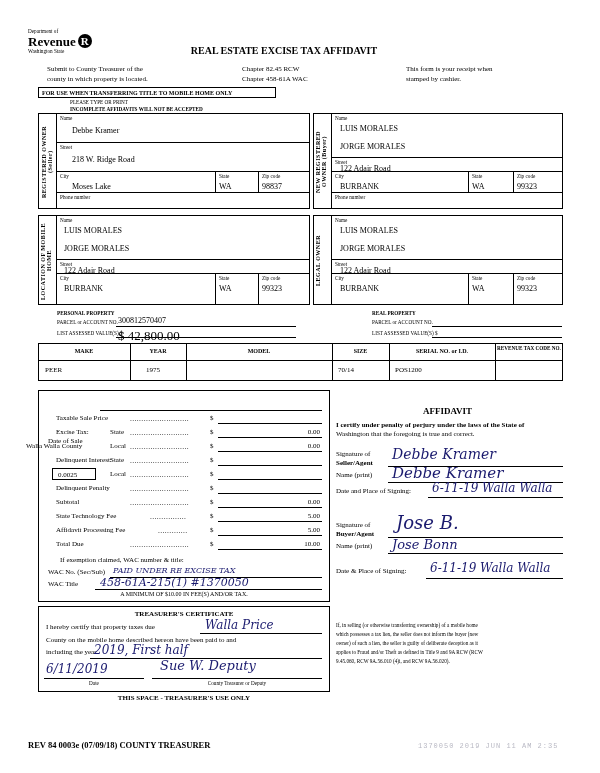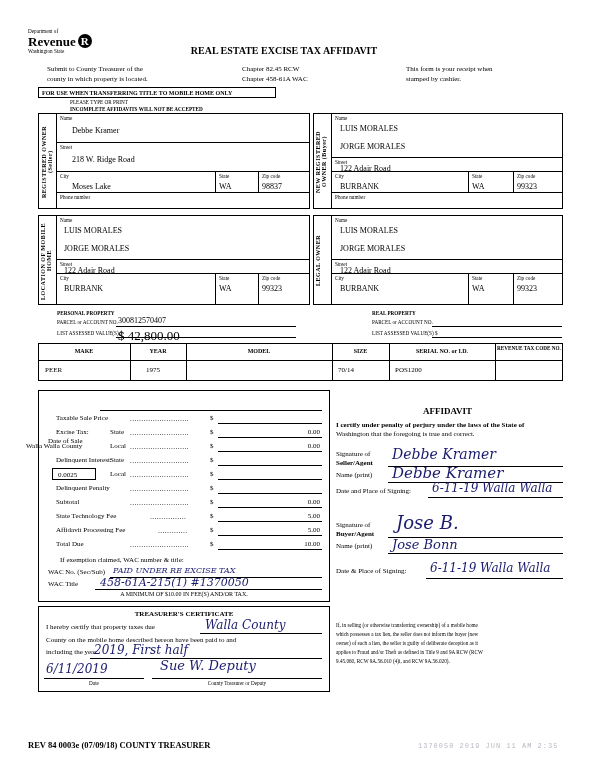--- a/index.html
+++ b/index.html
@@ -273,34 +273,35 @@
   <div class="abs hand" style="left:392px;top:537px;font-size:13px;">Jose Bonn</div>
   <div class="ln" style="left:388px;top:553px;width:175px;height:1px;"></div>
 
   <div class="abs sm" style="left:336px;top:567px;">Date &amp; Place of Signing:</div>
   <div class="abs hand" style="left:430px;top:561px;font-size:12px;">6-11-19  Walla Walla</div>
   <div class="ln" style="left:426px;top:578px;width:137px;height:1px;"></div>
 
   <div class="bx" style="left:38px;top:606px;width:292px;height:86px;"></div>
   <div class="abs sm b center" style="left:38px;top:610px;width:292px;">TREASURER'S CERTIFICATE</div>
   <div class="abs sm" style="left:46px;top:623px;">I hereby certify that property taxes due</div>
-  <div class="abs hand" style="left:205px;top:618px;font-size:12px;">Walla County</div>
+  <div class="abs hand" style="left:205px;top:618px;font-size:12px;">Walla Price</div>
   <div class="ln" style="left:200px;top:633px;width:122px;height:1px;"></div>
   <div class="abs sm" style="left:46px;top:636px;">County on the mobile home described hereon have been paid to and</div>
   <div class="abs sm" style="left:46px;top:648px;">including the year</div>
   <div class="abs hand" style="left:94px;top:643px;font-size:12px;">2019, First half</div>
   <div class="ln" style="left:90px;top:658px;width:232px;height:1px;"></div>
 
   <div class="abs hand" style="left:46px;top:662px;font-size:12px;">6/11/2019</div>
   <div class="abs hand" style="left:160px;top:658px;font-size:13px;text-align:center;">Sue W.  Deputy</div>
   <div class="ln" style="left:44px;top:678px;width:100px;height:1px;"></div>
   <div class="ln" style="left:152px;top:678px;width:170px;height:1px;"></div>
   <div class="abs tiny center" style="left:44px;top:680px;width:100px;">Date</div>
   <div class="abs tiny center" style="left:152px;top:680px;width:170px;">County Treasurer or Deputy</div>
 
+  <div class="abs sm b center" style="left:38px;top:694px;width:292px;">THIS SPACE - TREASURER'S USE ONLY</div>
 
   <div class="abs tiny" style="left:336px;top:622px;">If, in selling (or otherwise transferring ownership) of a mobile home</div>
   <div class="abs tiny" style="left:336px;top:631px;">which possesses a tax lien, the seller does not inform the buyer (new</div>
   <div class="abs tiny" style="left:336px;top:640px;">owner) of such a lien, the seller is guilty of deliberate deception as it</div>
   <div class="abs tiny" style="left:336px;top:649px;">applies to Fraud and/or Theft as defined in Title 9 and 9A RCW (RCW</div>
   <div class="abs tiny" style="left:336px;top:658px;">9.45.060, RCW 9A.56.010 (4)i, and RCW 9A.56.020).</div>
 
   <div class="abs b" style="left:28px;top:740px;font-size:8.5px;">REV 84 0003e (07/09/18) COUNTY TREASURER</div>
   <div class="abs faint" style="left:418px;top:742px;">1370050  2019 JUN 11  AM 2:35</div>
 

